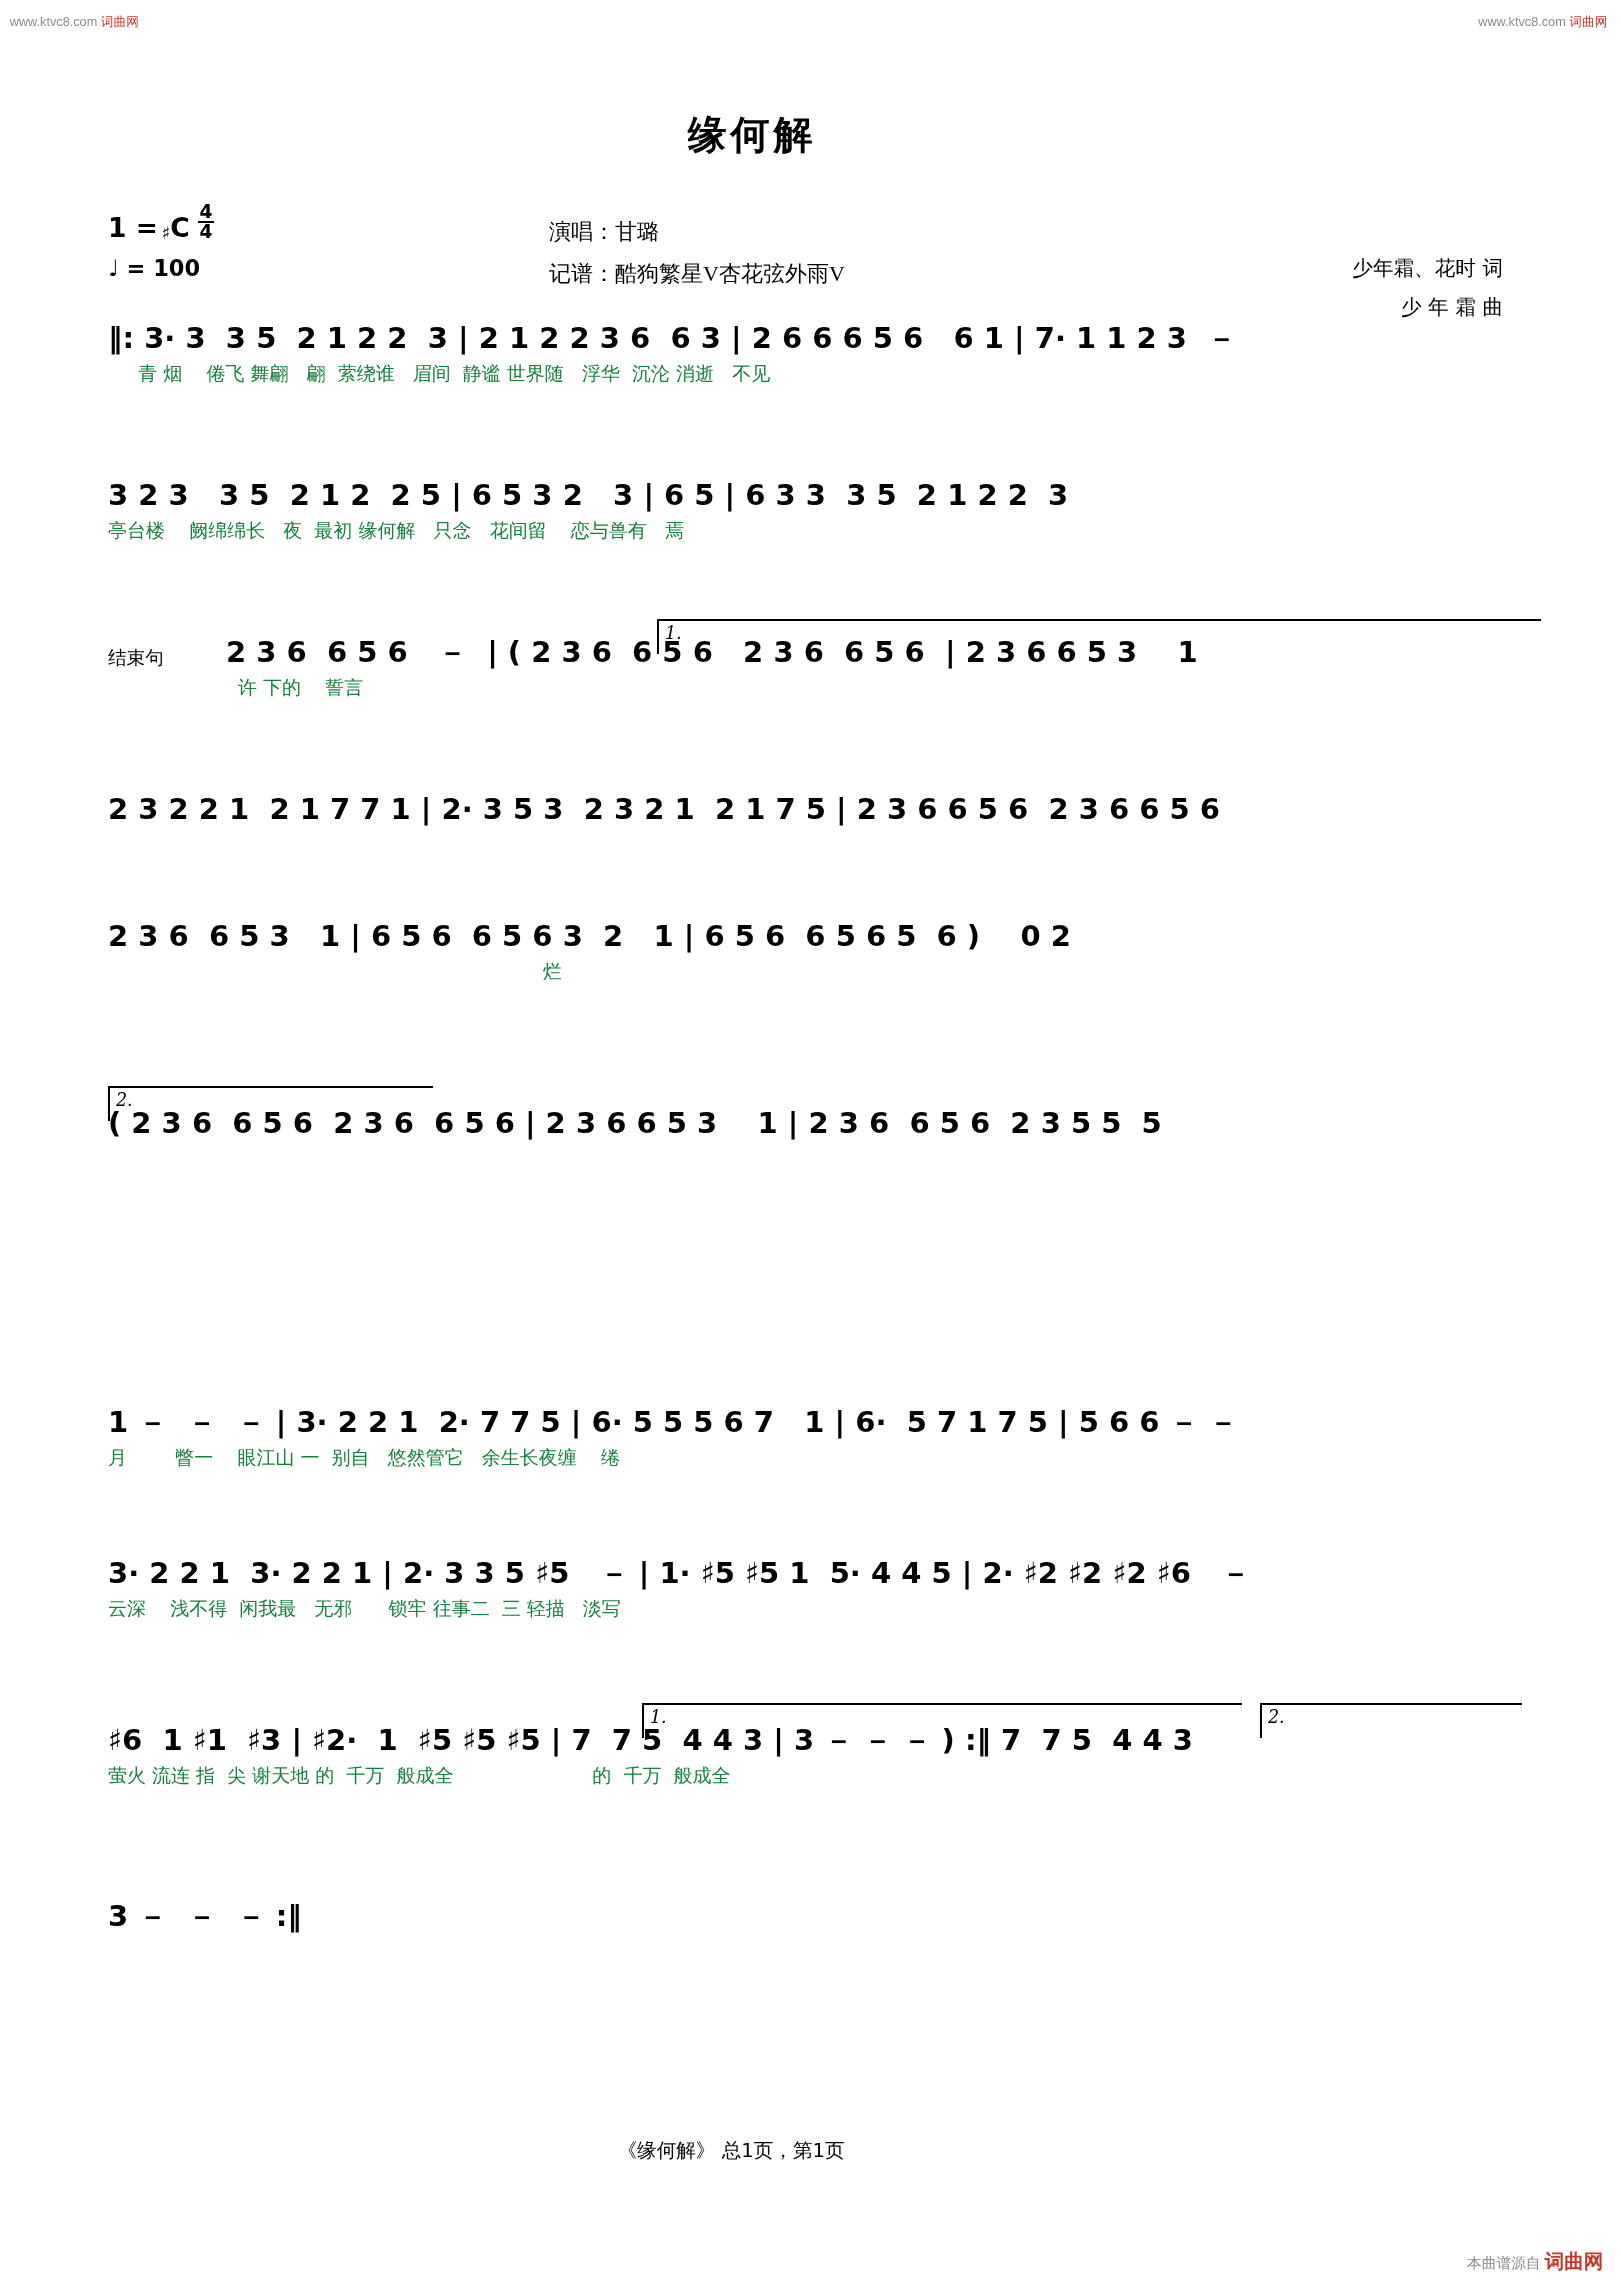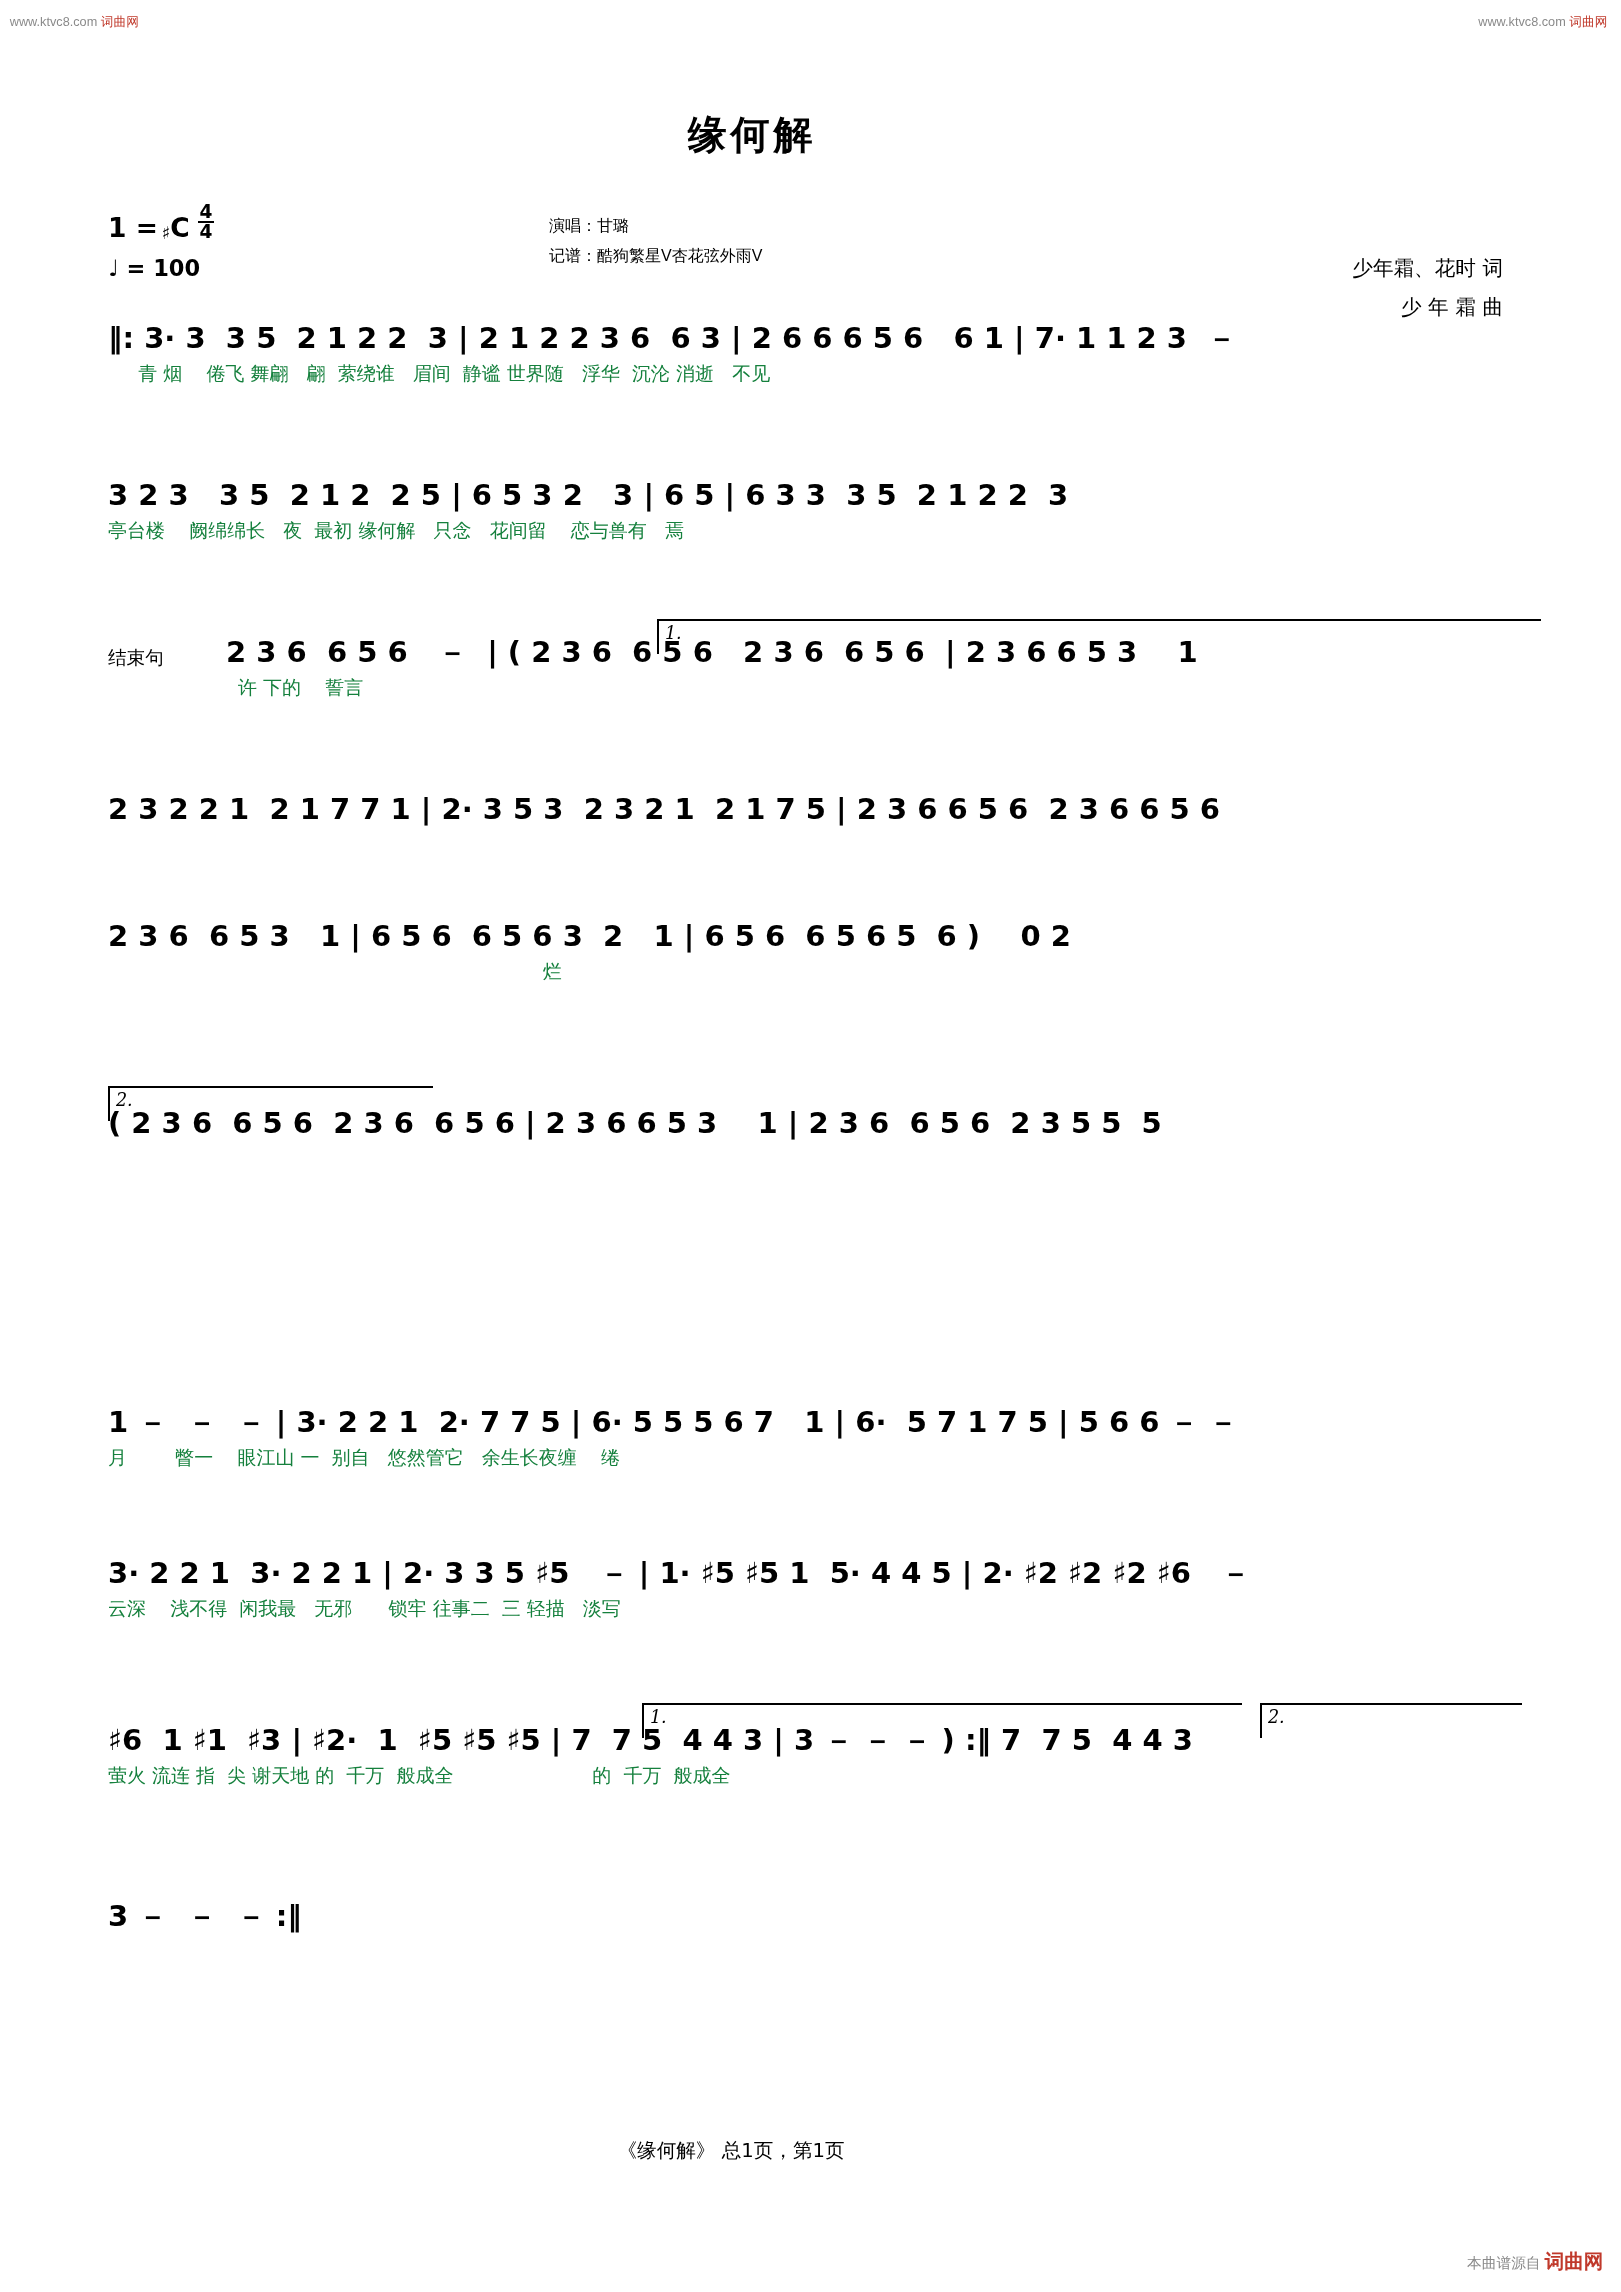--- a/index.html
+++ b/index.html
@@ -32,21 +32,21 @@
   }
 
   .keyblock{position:absolute;left:108px;top:206px;font-family:"DejaVu Sans", sans-serif;}
   .keyline{font-size:26.5px;font-weight:bold;display:flex;align-items:flex-end;}
   .keyline .sharp{font-size:17.6px;vertical-align:top;}
   .frac{display:inline-block;text-align:center;line-height:0.95;font-size:18.6px;margin-left:7.8px;position:relative;top:-2.9px;}
   .frac .num{display:block;border-bottom:2px solid #000;padding:0 2px;}
   .frac .den{display:block;padding:0 2px;}
   .tempo{font-size:22.5px;margin-top:11.8px;font-weight:bold;}
 
-  .credits-center{position:absolute;left:549px;top:211px;font-family:Liberation Sans, sans-serif;font-size:16px;line-height:1.9;}
+  .credits-center{position:absolute;left:549px;top:211px;font-family:Liberation Serif, serif;font-size:22px;line-height:1.9;}
   .credits-right{position:absolute;right:118px;top:201px;font-family:"DejaVu Serif", serif;font-size:20.6px;line-height:1.9;text-align:right;margin-top:48px;}
 
   .score{position:absolute;left:0;top:0;width:1621px;height:2001px;}
 
   .sysrow{position:absolute;left:108px;right:108px;}
   .notes{
     font-family:"DejaVu Sans", sans-serif;
     font-size:29px;font-weight:bold;
     letter-spacing:0px;
     white-space:pre;

